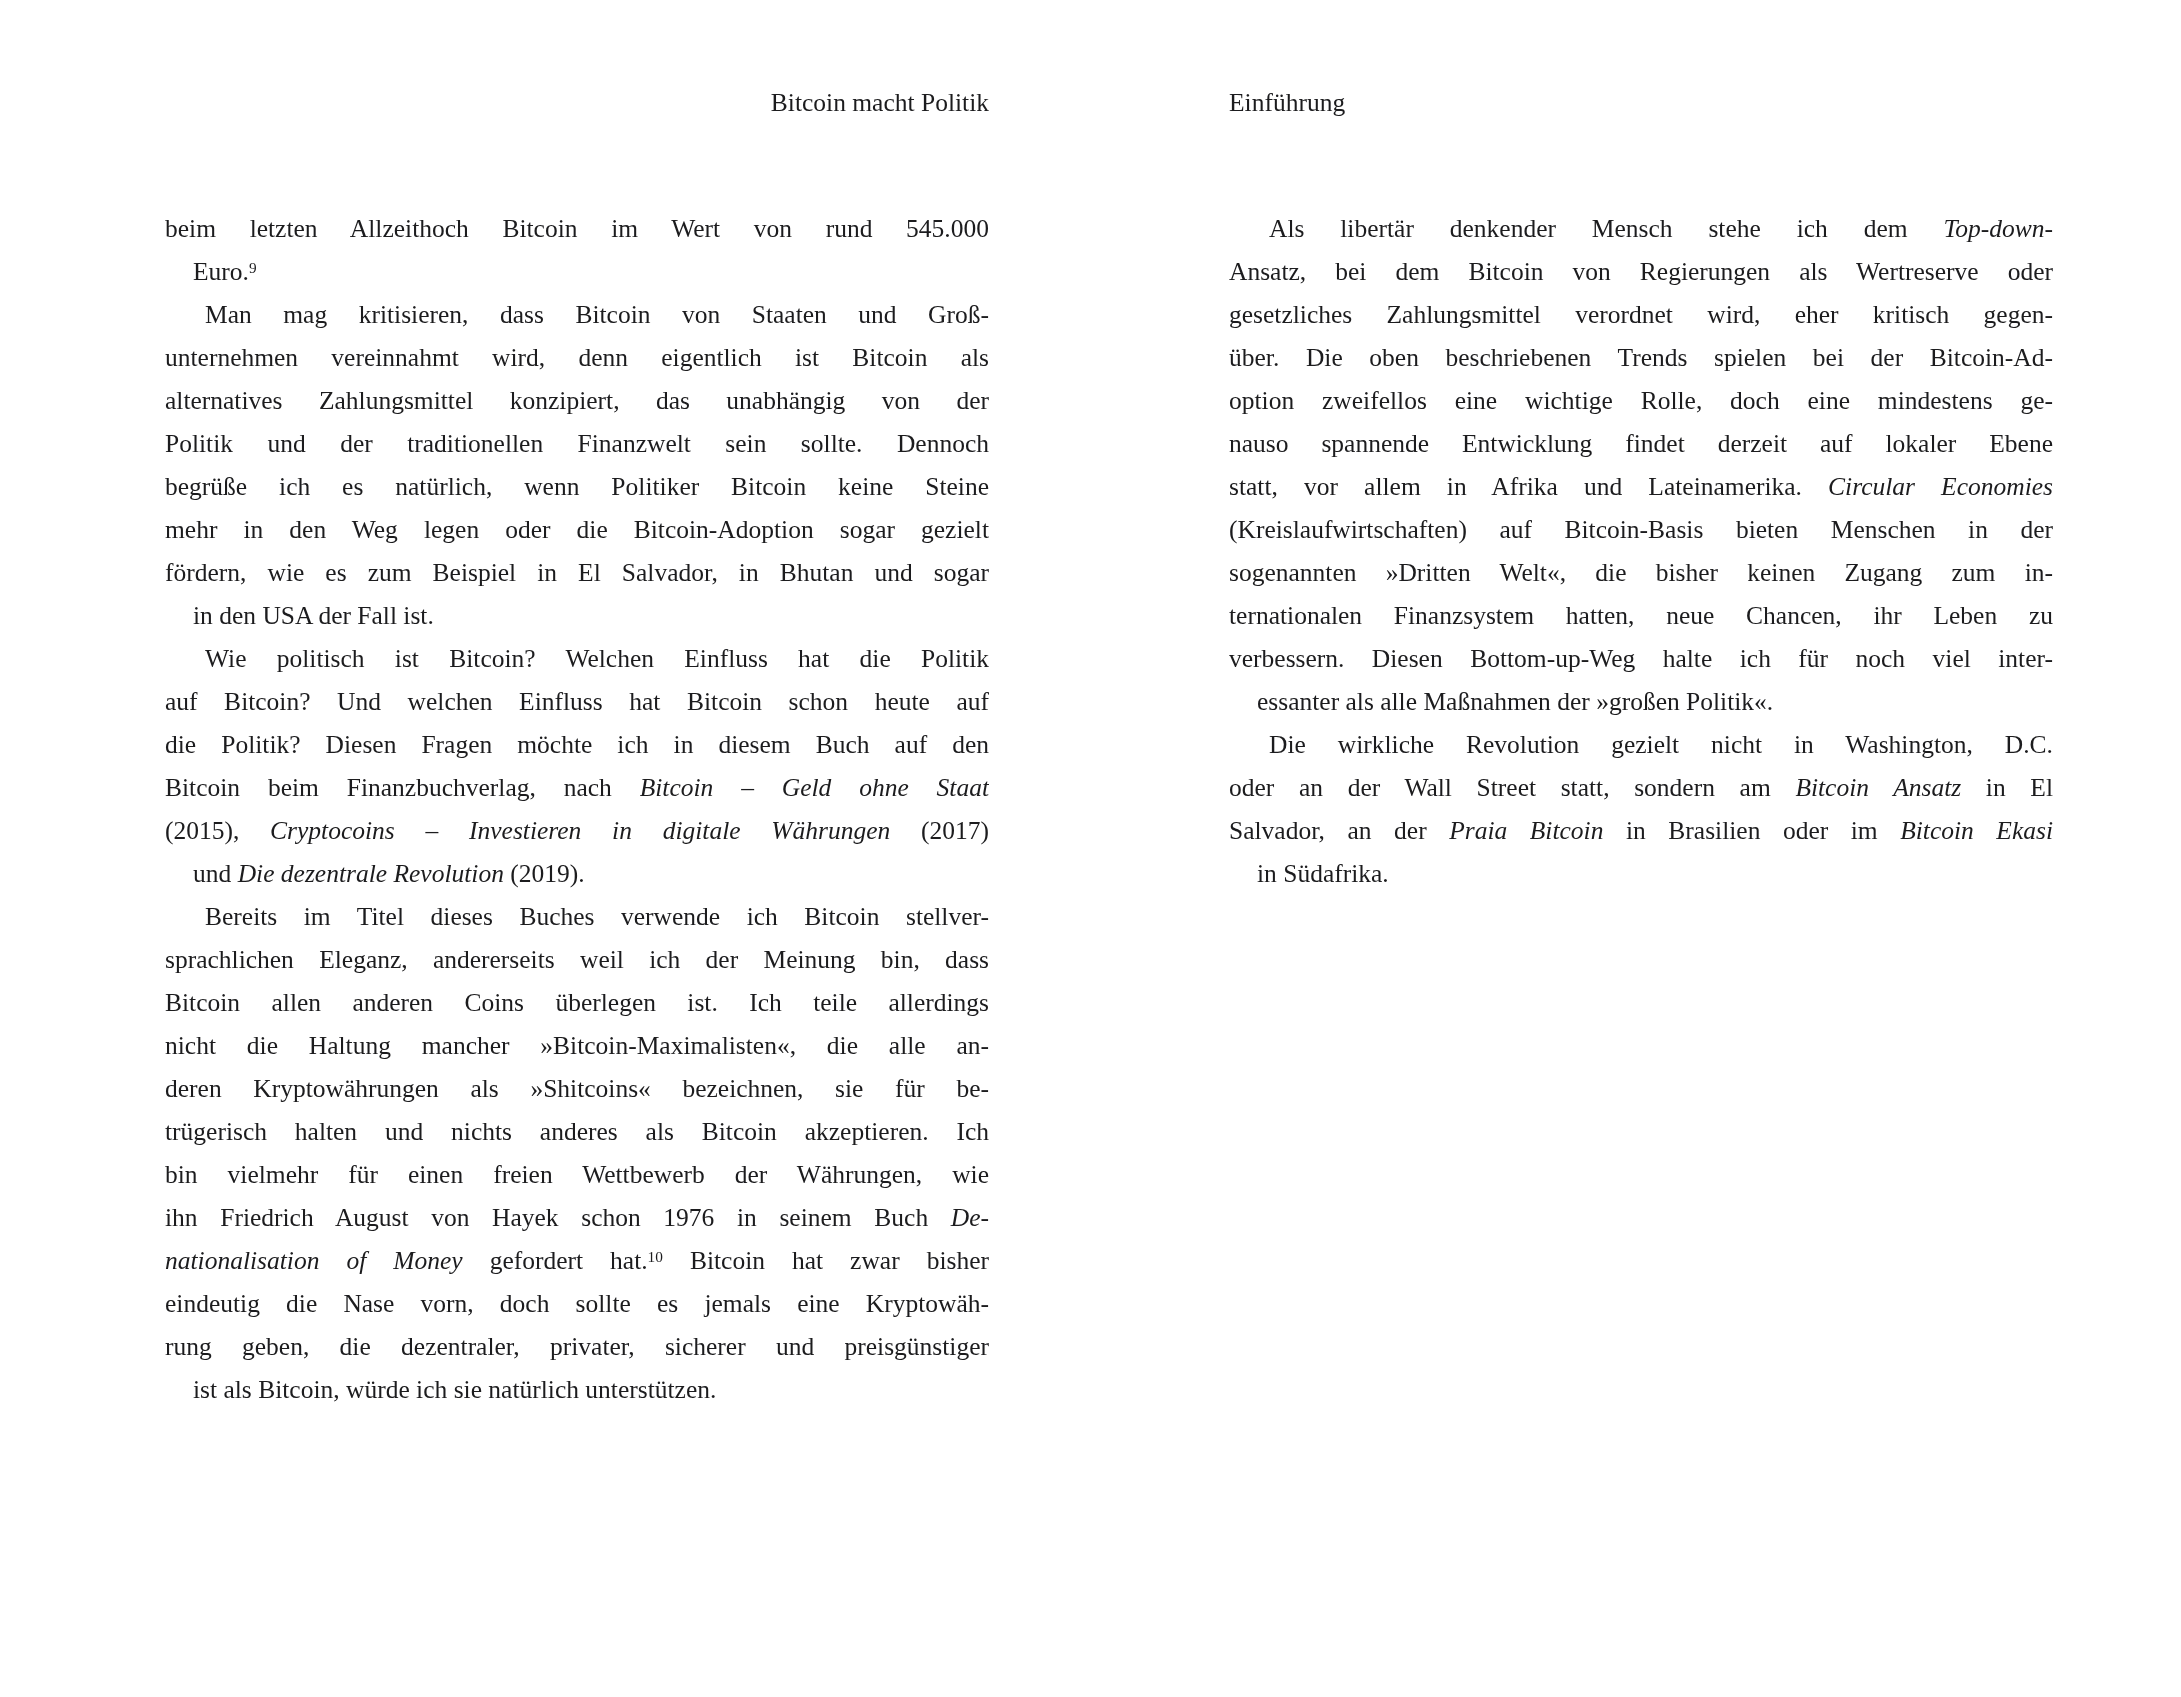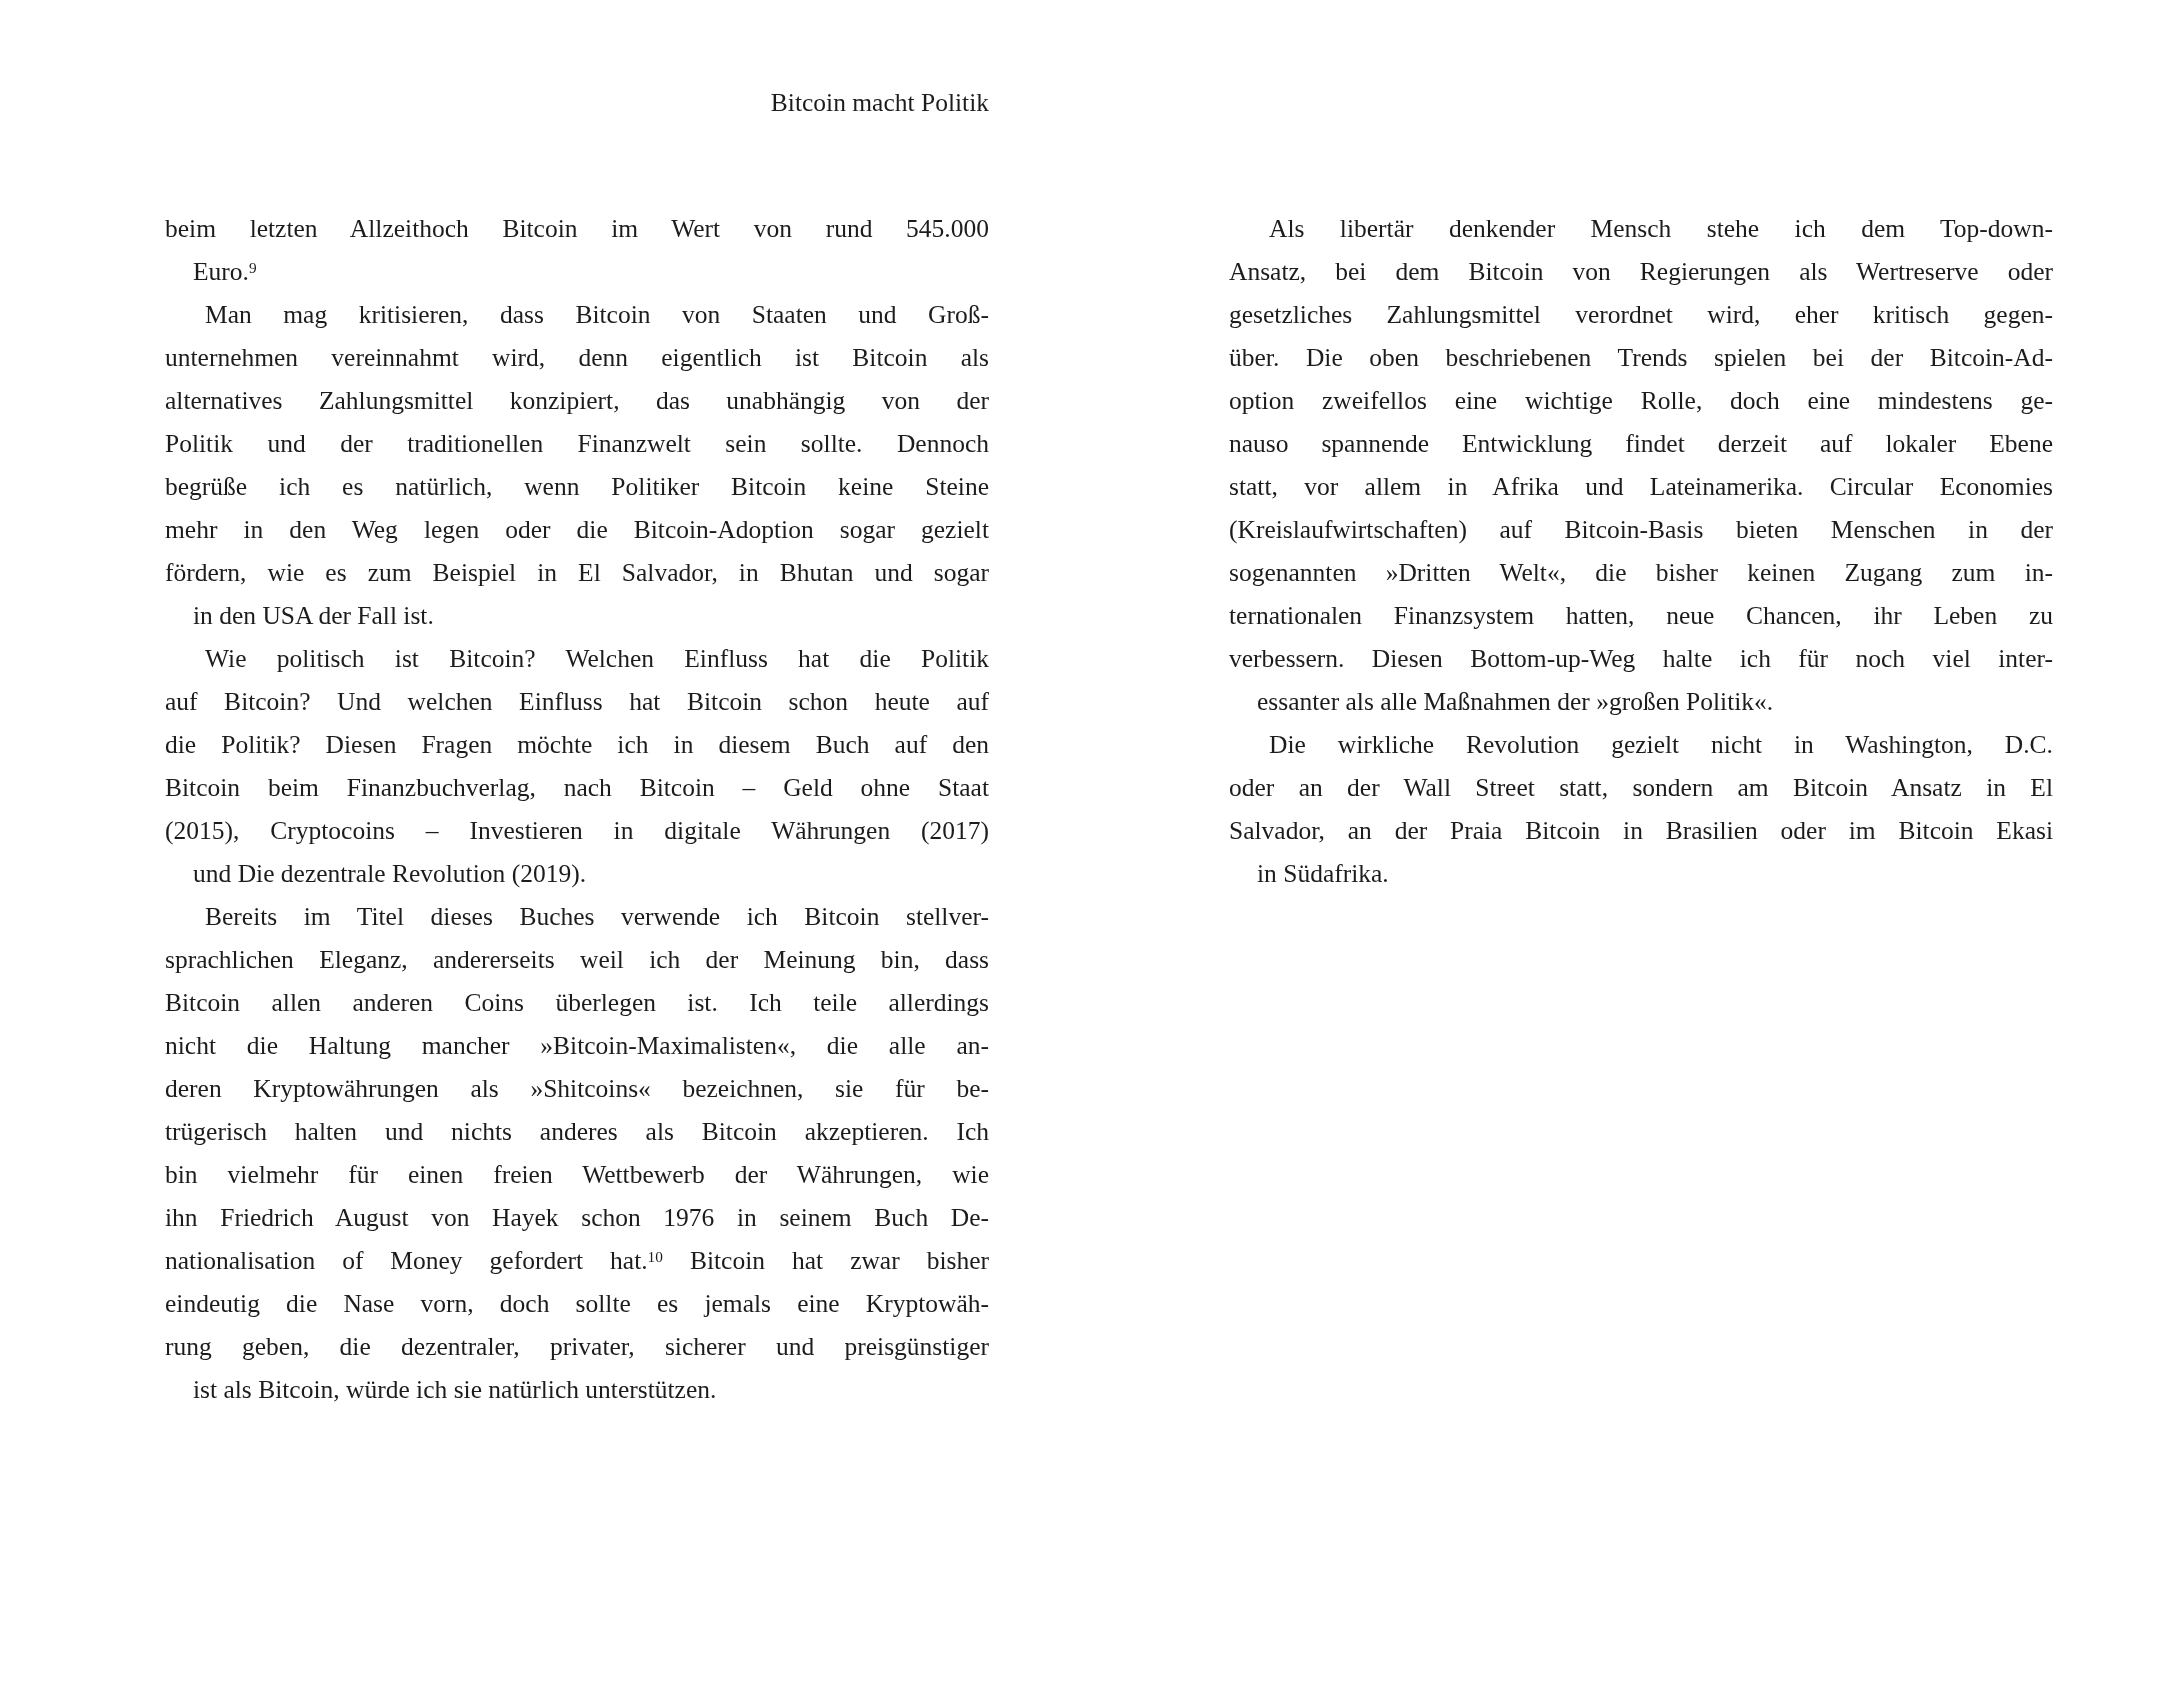--- a/index.html
+++ b/index.html
@@ -50,21 +50,21 @@
     max-height: 43px;
     overflow: hidden;
   }
   .line.lastline {
     text-align: justify;
     text-align-last: left;
     margin-left: 28px;
   }
   .line.indent { text-indent: 40px; }
 
-  .it { }
+  .it { font-style: italic; }
 
   sup {
     font-size: 0.6em;
     line-height: 0;
     vertical-align: baseline;
     position: relative;
     top: -0.45em;
   }
 
   .page-number {
@@ -111,20 +111,21 @@
         <div class="line">ihn Friedrich August von Hayek schon 1976 in seinem Buch <span class="it">De-</span></div>
         <div class="line"><span class="it">nationalisation of Money</span> gefordert hat.<sup>10</sup> Bitcoin hat zwar bisher</div>
         <div class="line">eindeutig die Nase vorn, doch sollte es jemals eine Kryptowäh-</div>
         <div class="line">rung geben, die dezentraler, privater, sicherer und preisgünstiger</div>
         <div class="line lastline">ist als Bitcoin, würde ich sie natürlich unterstützen.</div>
       </div>
     <div class="page-number">14</div>
   </section>
 
   <section class="page right">
+    <div class="running-head rh-right">Einführung</div>
     <div class="body-block" id="body-right">
         <div class="line indent">Als libertär denkender Mensch stehe ich dem <span class="it">Top-down-</span></div>
         <div class="line">Ansatz, bei dem Bitcoin von Regierungen als Wertreserve oder</div>
         <div class="line">gesetzliches Zahlungsmittel verordnet wird, eher kritisch gegen-</div>
         <div class="line">über. Die oben beschriebenen Trends spielen bei der Bitcoin-Ad-</div>
         <div class="line">option zweifellos eine wichtige Rolle, doch eine mindestens ge-</div>
         <div class="line">nauso spannende Entwicklung findet derzeit auf lokaler Ebene</div>
         <div class="line">statt, vor allem in Afrika und Lateinamerika. <span class="it">Circular Economies</span></div>
         <div class="line">(Kreislaufwirtschaften) auf Bitcoin-Basis bieten Menschen in der</div>
         <div class="line">sogenannten »Dritten Welt«, die bisher keinen Zugang zum in-</div>

